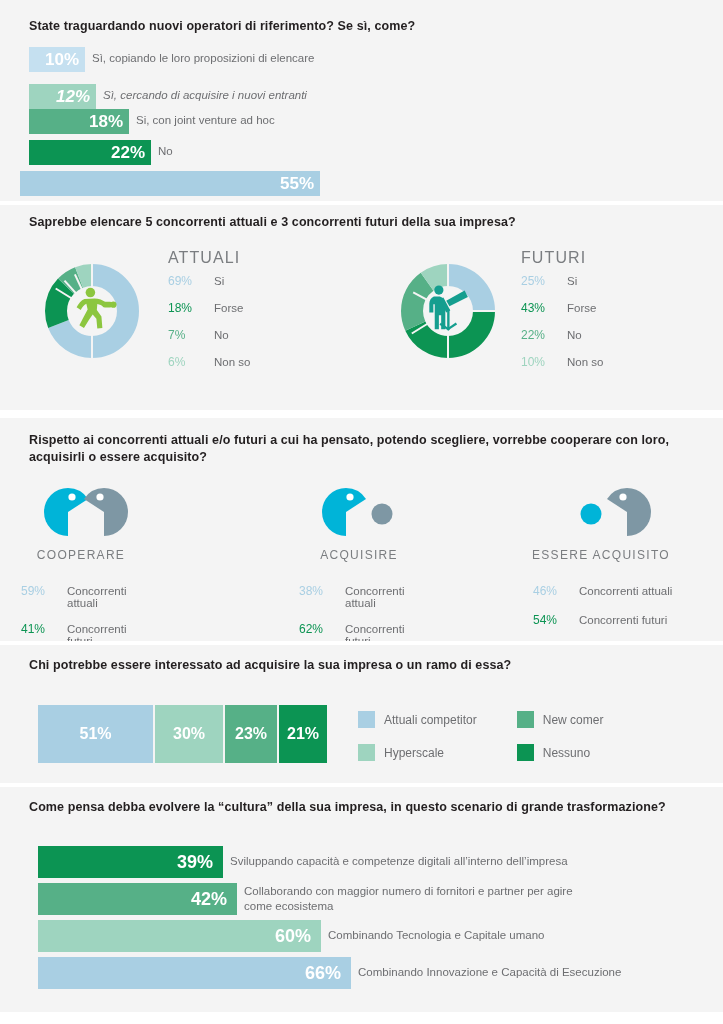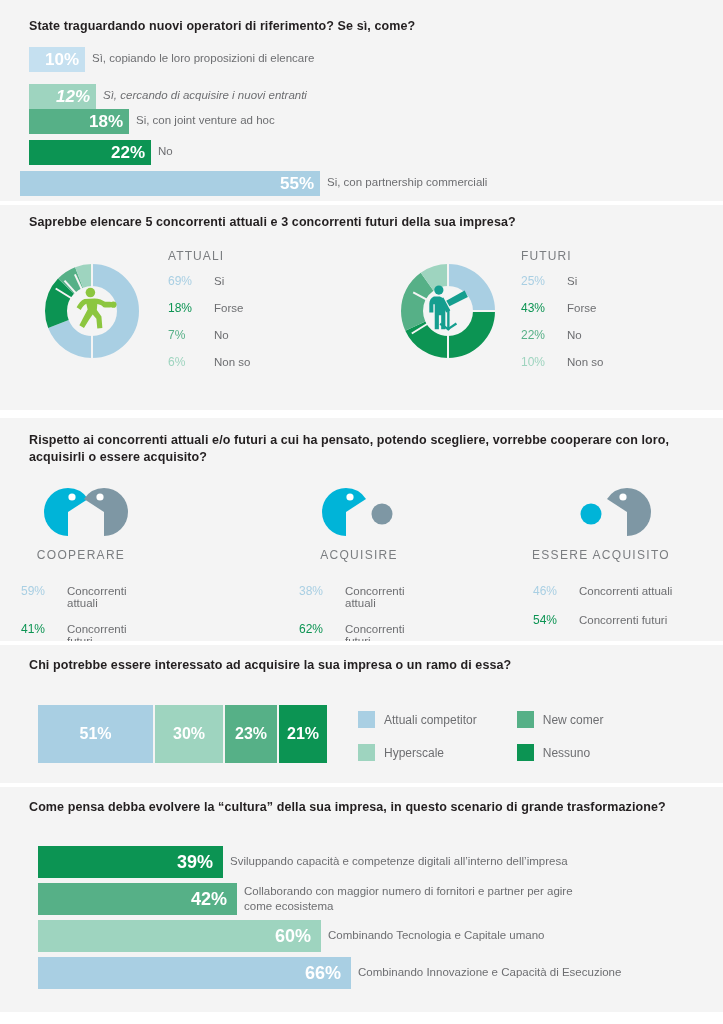--- a/index.html
+++ b/index.html
@@ -47,21 +47,21 @@
     color:#6d6e71;
     line-height:15px;
     padding-top:4px;
     white-space:pre-line;
   }
 
   
   .donut-wrap{position:absolute;}
   .donut-title{
     position:absolute;
-    font-size:12px;
+    font-size:16px;
     color:#7a7d80;
     letter-spacing:1.1px;
   }
   .legend-list{position:absolute;}
   .legend-row{display:flex;align-items:baseline;margin-bottom:9px;}
   .legend-row .lpct{
     font-size:12px;font-weight:normal;
     min-width:44px;
     line-height:18px;
   }
@@ -125,21 +125,20 @@
       <div class="bar" style="width:122px;background:#0c9453;">
         <span class="pct">22%</span>
       </div>
       <div class="barlabel">No</div>
     </div>
 
     <div class="barrow" style="left:20px;top:171px;">
       <div class="bar" style="width:300px;background:#a9cfe3;">
         <span class="pct">55%</span>
       </div>
-      <div class="barlabel">Si, con partnership commerciali</div>
     </div>
   </div>
 
   <div class="divider" style="top:201px;height:4px;"></div>
 
   <div class="section" id="sec2" style="top:205px;height:205px;">
     <div class="q-title" style="left:29px;top:9px;width:660px;">Saprebbe elencare 5 concorrenti attuali e 3 concorrenti futuri della sua impresa?</div>
 
     <div class="donut-title" style="left:168px;top:44px;">ATTUALI</div>
 

